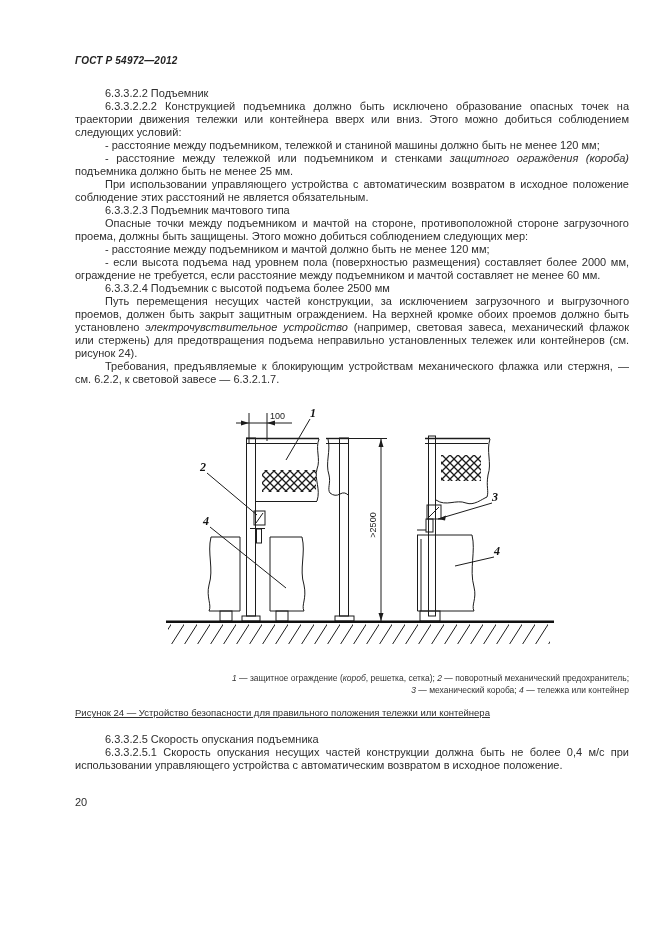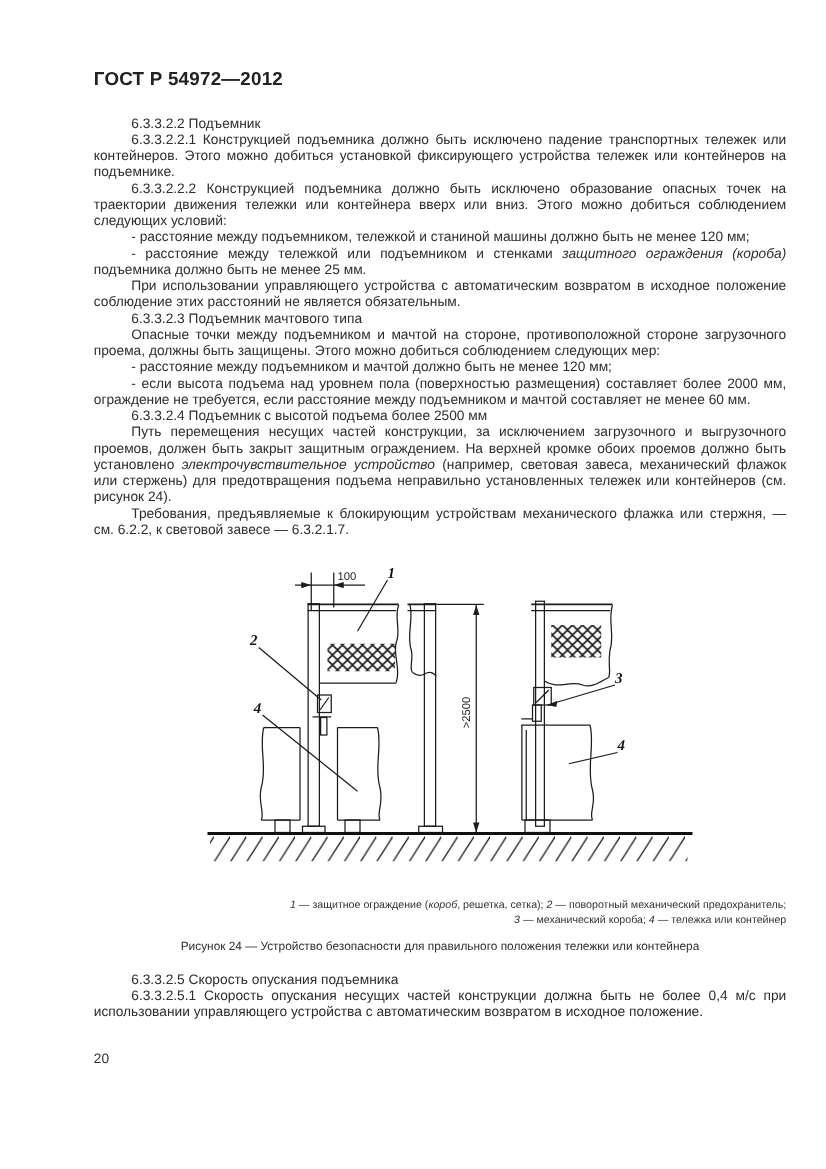--- a/index.html
+++ b/index.html
@@ -8,36 +8,36 @@
     width:661px;height:935px;
     background:#fff;
     font-family:"Liberation Sans", sans-serif;
     color:#2a2a2a;
     overflow:hidden;
   }
   .content{
     position:absolute;left:75px;top:55px;width:554px;
   }
   .doc-header{
-    font-size:15px;font-weight:bold;letter-spacing:.2px;color:#222;
+    font-size:10px;font-weight:bold;letter-spacing:.2px;color:#222;font-style:italic;
   }
   .textblock{margin-top:21px;}
   p.para{
     margin:0;font-size:11px;line-height:13px;text-align:justify;
     text-indent:30px;color:#2e2e2e;
   }
   p.para .it{font-style:italic;}
   .figure-block{margin-top:17px;}
   .figure-svg{display:block;margin-left:83px;}
   .fig-caption{
     margin-top:23px;text-align:right;font-size:8.5px;line-height:12px;color:#333;
   }
   .fig-caption .it{font-style:italic;}
   .fig-title{
-    margin-top:11px;text-align:center;font-size:9.5px;color:#2e2e2e;
+    margin-top:11px;font-size:9.5px;color:#2e2e2e;text-decoration:underline;
   }
   .after-fig{margin-top:15px;}
   .page-num{margin-top:24px;font-size:11px;color:#2e2e2e;}
   
   .ln{stroke:#1c1c1c;stroke-width:1;fill:none;}
   .ln2{stroke:#1c1c1c;stroke-width:1.4;fill:none;}
   .thick{stroke:#111;stroke-width:2.4;fill:none;}
   .fillblk{fill:#1c1c1c;stroke:none;}
   .dimtext{font-family:"Liberation Sans",sans-serif;font-size:9px;fill:#1c1c1c;}
   .lbl{font-family:"Liberation Serif",serif;font-size:12px;font-style:italic;font-weight:bold;fill:#141414;}
@@ -45,21 +45,20 @@
 </head>
 <body>
 
 <div class="page">
   <div class="content">
 
     <div class="doc-header">ГОСТ Р 54972—2012</div>
 
     <div class="textblock">
       <p class="para">6.3.3.2.2 Подъемник</p>
-      <p class="para">6.3.3.2.2.1 Конструкцией подъемника должно быть исключено падение транспортных тележек или контейнеров. Этого можно добиться установкой фиксирующего устройства тележек или контейнеров на подъемнике.</p>
       <p class="para">6.3.3.2.2.2 Конструкцией подъемника должно быть исключено образование опасных точек на траектории движения тележки или контейнера вверх или вниз. Этого можно добиться соблюдением следующих условий:</p>
       <p class="para">- расстояние между подъемником, тележкой и станиной машины должно быть не менее 120 мм;</p>
       <p class="para"><span>- расстояние между тележкой или подъемником и стенками </span><span class="it">защитного ограждения (короба)</span><span> подъемника должно быть не менее 25 мм.</span></p>
       <p class="para">При использовании управляющего устройства с автоматическим возвратом в исходное положение соблюдение этих расстояний не является обязательным.</p>
       <p class="para">6.3.3.2.3 Подъемник мачтового типа</p>
       <p class="para">Опасные точки между подъемником и мачтой на стороне, противоположной стороне загрузочного проема, должны быть защищены. Этого можно добиться соблюдением следующих мер:</p>
       <p class="para">- расстояние между подъемником и мачтой должно быть не менее 120 мм;</p>
       <p class="para">- если высота подъема над уровнем пола (поверхностью размещения) составляет более 2000 мм, ограждение не требуется, если расстояние между подъемником и мачтой составляет не менее 60 мм.</p>
       <p class="para">6.3.3.2.4 Подъемник с высотой подъема более 2500 мм</p>
       <p class="para"><span>Путь перемещения несущих частей конструкции, за исключением загрузочного и выгрузочного проемов, должен быть закрыт защитным ограждением. На верхней кромке обоих проемов должно быть установлено </span><span class="it">электрочувствительное устройство</span><span> (например, световая завеса, механический флажок или стержень) для предотвращения подъема неправильно установленных тележек или контейнеров (см. рисунок 24).</span></p>

